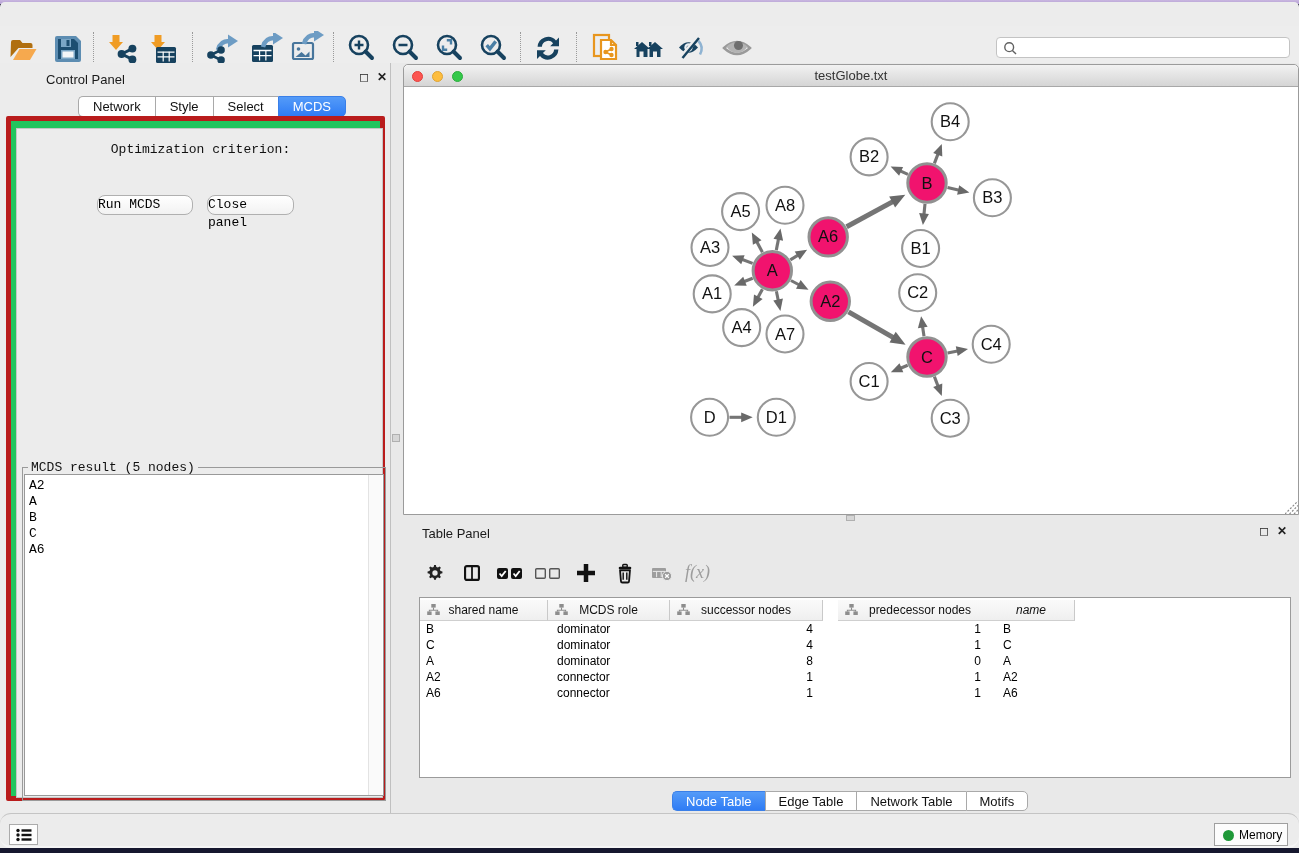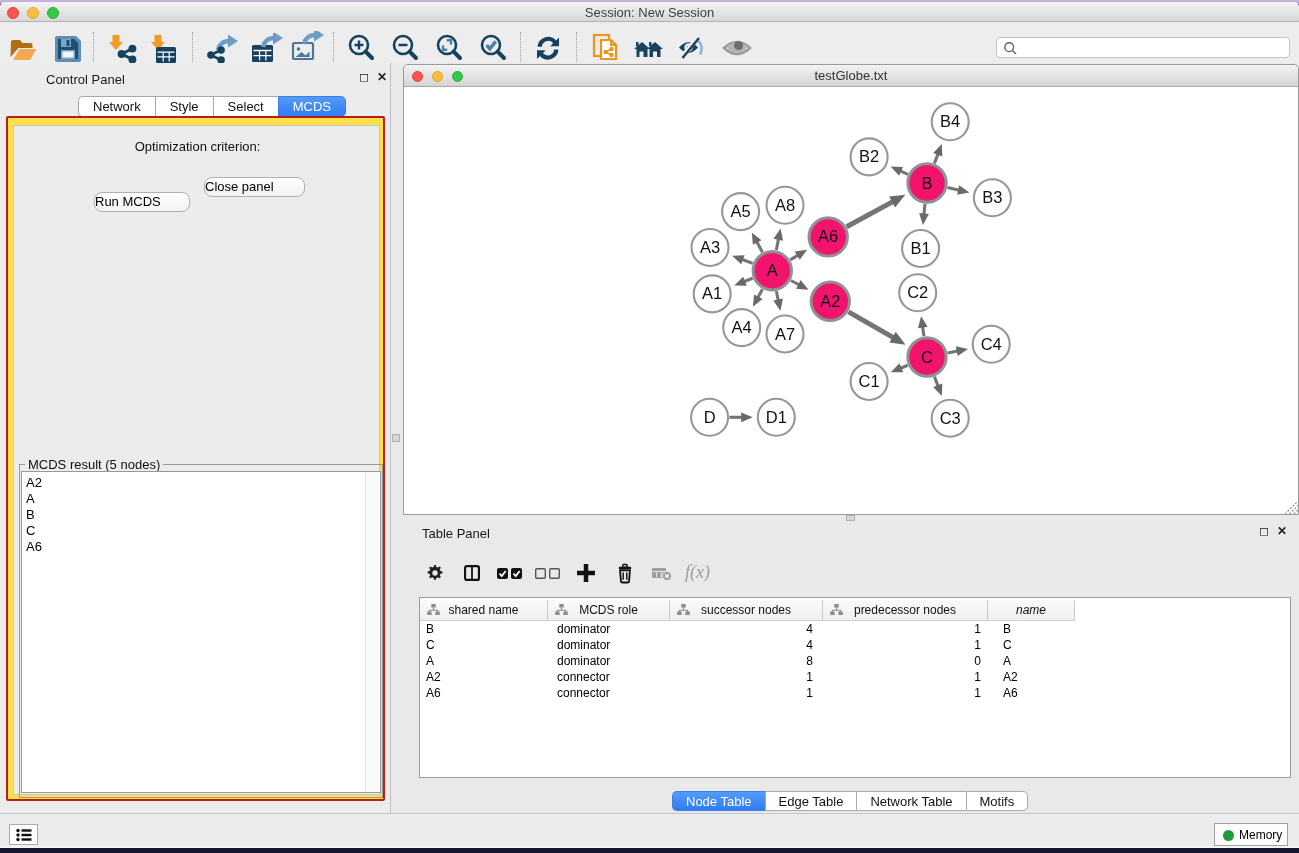--- a/index.html
+++ b/index.html
@@ -22,21 +22,21 @@
 
 #cpanel { left:0; top:0; width:391px; height:750px; background:#ececec; border-right:1px solid #c0c0c0; }
 #cpanel-title { left:14px; top:9px; font-size:13px; color:#1a1a1a;margin-left:32px; }
 .winbtns { position:absolute; font-size:12px; color:#222; }
 .tabs { position:absolute; display:flex; }
 .tab { height:21px; line-height:20px; padding:0 14px; font-size:13px; color:#111; background:#fff; border:1px solid #a9a9a9; border-right:none; text-align:center; }
 .tab.first { border-radius:5px 0 0 5px; }
 .tab.last { border-radius:0 5px 5px 0; border-right:1px solid #a9a9a9; }
 .tab.sel { background:linear-gradient(#549bf8,#2f7cf5); color:#fff; border-color:#3a7fe8; }
 #cp-tabs { left:78px; top:33px; }
-#cp-pane { left:6px; top:53px; width:379px; height:685px; border:2px solid #b91c1c; background:#fde047; border-radius:2px; }
+#cp-pane { left:6px; top:53px; width:379px; height:685px; border:5px solid #b91c1c; background:#22c55e; border-radius:2px;font-family:Liberation Mono, monospace; }
 #mcds-inner { position:absolute; left:5px; top:7px; width:367px; height:670px; border:1px solid #c6c6c6; background:#ececec; }
 #opt-label { position:absolute; left:0; top:21px; width:379px; text-align:center; font-size:13px; color:#111; }
 #combo { position:absolute; left:36px; top:42px; width:312px; height:20px; background:#fff; border:1px solid #b2b2b2; border-radius:4px; }
 #combo .txt { position:absolute; left:9px; top:2px; font-size:13.5px; color:#000; }
 #combo .btn { position:absolute; right:-1px; top:-1px; width:22px; height:20px; background:linear-gradient(#5ea0f9,#2572f2); border-radius:0 4px 4px 0; }
 .cbtn { position:absolute; height:20px; background:linear-gradient(#ffffff,#f2f2f2); border:1px solid #b0b0b0; border-radius:8px; font-size:13px; color:#000; line-height:18px; }
 #groupbox { position:absolute; left:11px; top:346px; width:364px; height:334px; border:1px solid #9a9a9a; }
 #groupbox-label { position:absolute; left:5px; top:-8px; background:#ececec; padding:0 3px; font-size:13px; color:#111; }
 #mlist { position:absolute; left:1px; top:6px; width:360px; height:322px; background:#fff; border:1px solid #999; font-size:13px; color:#000; }
 #mlist .sc { position:absolute; right:1px; top:0; width:14px; height:100%; background:#fafafa; border-left:1px solid #e3e3e3; }
@@ -51,36 +51,30 @@
 #tpanel { left:392px; top:457px; width:907px; height:293px; background:#e9e9e9; }
 #tp-title { position:absolute; left:30px; top:6px; font-size:13px; color:#1a1a1a; }
 #ttable { position:absolute; left:27px; top:77px; width:872px; height:181px; background:#fff; border:1px solid #9b9b9b; }
 .thead { position:absolute; top:2px; height:21px; background:linear-gradient(#fafafa,#efefef); border-right:1px solid #c9c9c9; border-bottom:1px solid #cfcfcf; font-size:12px; color:#111; text-align:center; line-height:21px; }
 .trow { position:absolute; height:16px; font-size:12px; color:#000; }
 .cell { position:absolute; top:0; }
 .num { text-align:right; }
 #btabs { left:280px; top:271px; }
 .btab { height:20px; line-height:19px; padding:0 13px; font-size:13px; }
 
-#statusbar { left:0; top:811px; width:1299px; height:35px; background:#ececec; border-top:1px solid #c4c4c4; border-bottom:2px solid #f5f5f5; }
+#statusbar { left:0; top:811px; width:1299px; height:35px; background:#ececec; border-top:1px solid #c4c4c4; border-bottom:2px solid #f5f5f5;border-radius:11px; }
 #listbtn { position:absolute; left:9px; top:10px; width:29px; height:21px; background:#fdfdfd; border:1px solid #ababab; }
 #membtn { position:absolute; left:1214px; top:9px; width:74px; height:23px; background:#fcfcfc; border:1px solid #9f9f9f; font-size:12px; color:#000; }
 #membtn .dot { position:absolute; left:8px; top:6px; width:11px; height:11px; border-radius:50%; background:#1f9939; }
 #membtn .txt { position:absolute; left:24px; top:4px; }
 </style>
 </head>
 <body>
 <div class="abs" id="desktop-top"></div>
 <div class="abs" id="app">
-  <div class="abs" id="titlebar">
-    <div class="tl t1"></div>
-      <div class="tl t2"></div>
-      <div class="tl t3"></div>
-    <div class="abs" id="titletext">Session: New Session</div>
-  </div>
   <div class="abs" id="toolbar">
     <div class="tsep" style="left:93px;"></div>
     <div class="tsep" style="left:192px;"></div>
     <div class="tsep" style="left:333px;"></div>
     <div class="tsep" style="left:520px;"></div>
     <div class="tsep" style="left:576px;"></div>
     <svg class="ticon" style="left:8px; top:10px;" width="30" height="24" viewBox="0 0 30 24">
         <path d="M3 6 q0 -2 2 -2 h7 l2.5 3 h8 q2 0 2 2 v3 h-14 l-8 9 z" fill="#b06f10"></path>
         <path d="M11.5 13 h17 l-6.5 11 h-17 z" fill="#f6a94e"></path>
       </svg>
@@ -204,21 +198,21 @@
       <div class="tabs" id="cp-tabs">
         <div class="tab first">Network</div>
           <div class="tab">Style</div>
           <div class="tab">Select</div>
           <div class="tab sel last">MCDS</div>
       </div>
       <div class="abs" id="cp-pane">
         <div id="mcds-inner"></div>
         <div id="opt-label">Optimization criterion:</div>
         <div class="cbtn" style="left:86px; top:74px; width:96px;">Run MCDS</div>
-        <div class="cbtn" style="left:196px; top:59px; width:101px;">Close panel</div>
+        <div class="cbtn" style="left:196px; top:74px; width:87px;">Close panel</div>
         <div id="groupbox">
           <div id="groupbox-label">MCDS result (5 nodes)</div>
           <div id="mlist">
             <div style="position:absolute; left:4px; top:3px; line-height:16px;">A2<br>A<br>B<br>C<br>A6</div>
             <div class="sc"></div>
           </div>
         </div>
       </div>
     </div>
     <div class="abs" id="netwin">
@@ -366,21 +360,21 @@
               <rect x="0.2" y="7.4" width="4.4" height="3.6" fill="#8d8d8d"></rect>
               <rect x="8.4" y="7.4" width="4.4" height="3.6" fill="#8d8d8d"></rect>
               <path d="M6.5 3.6 v2.6 M2.4 7.4 v-1.2 h8.2 v1.2" fill="none" stroke="#8d8d8d" stroke-width="1.1"></path>
             </svg>MCDS role</div>
         <div class="thead" style="left:250px; width:153px;"><svg style="position:absolute; left:7px; top:4px;" width="13" height="12" viewBox="0 0 13 12">
               <rect x="4.3" y="0" width="4.4" height="3.6" fill="#8d8d8d"></rect>
               <rect x="0.2" y="7.4" width="4.4" height="3.6" fill="#8d8d8d"></rect>
               <rect x="8.4" y="7.4" width="4.4" height="3.6" fill="#8d8d8d"></rect>
               <path d="M6.5 3.6 v2.6 M2.4 7.4 v-1.2 h8.2 v1.2" fill="none" stroke="#8d8d8d" stroke-width="1.1"></path>
             </svg>successor nodes</div>
-        <div class="thead" style="left:403px; width:165px;"><svg style="position:absolute; left:7px; top:4px;" width="13" height="12" viewBox="0 0 13 12">
+        <div class="thead" style="left:418px; width:165px;"><svg style="position:absolute; left:7px; top:4px;" width="13" height="12" viewBox="0 0 13 12">
               <rect x="4.3" y="0" width="4.4" height="3.6" fill="#8d8d8d"></rect>
               <rect x="0.2" y="7.4" width="4.4" height="3.6" fill="#8d8d8d"></rect>
               <rect x="8.4" y="7.4" width="4.4" height="3.6" fill="#8d8d8d"></rect>
               <path d="M6.5 3.6 v2.6 M2.4 7.4 v-1.2 h8.2 v1.2" fill="none" stroke="#8d8d8d" stroke-width="1.1"></path>
             </svg>predecessor nodes</div>
         <div class="thead" style="left:568px; width:87px;font-style:italic;">name</div>
         <div class="trow" style="left:0; top:24px; width:870px;">
             <div class="cell" style="left:6px;">B</div>
             <div class="cell" style="left:137px;">dominator</div>
             <div class="cell num" style="left:250px; width:143px;">4</div>

